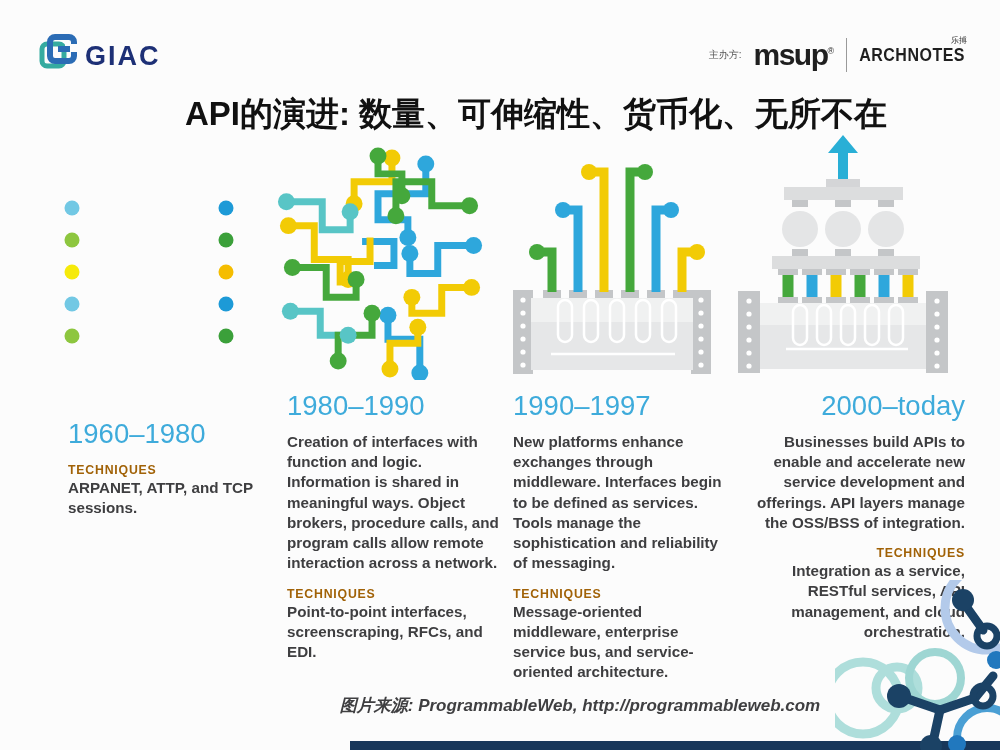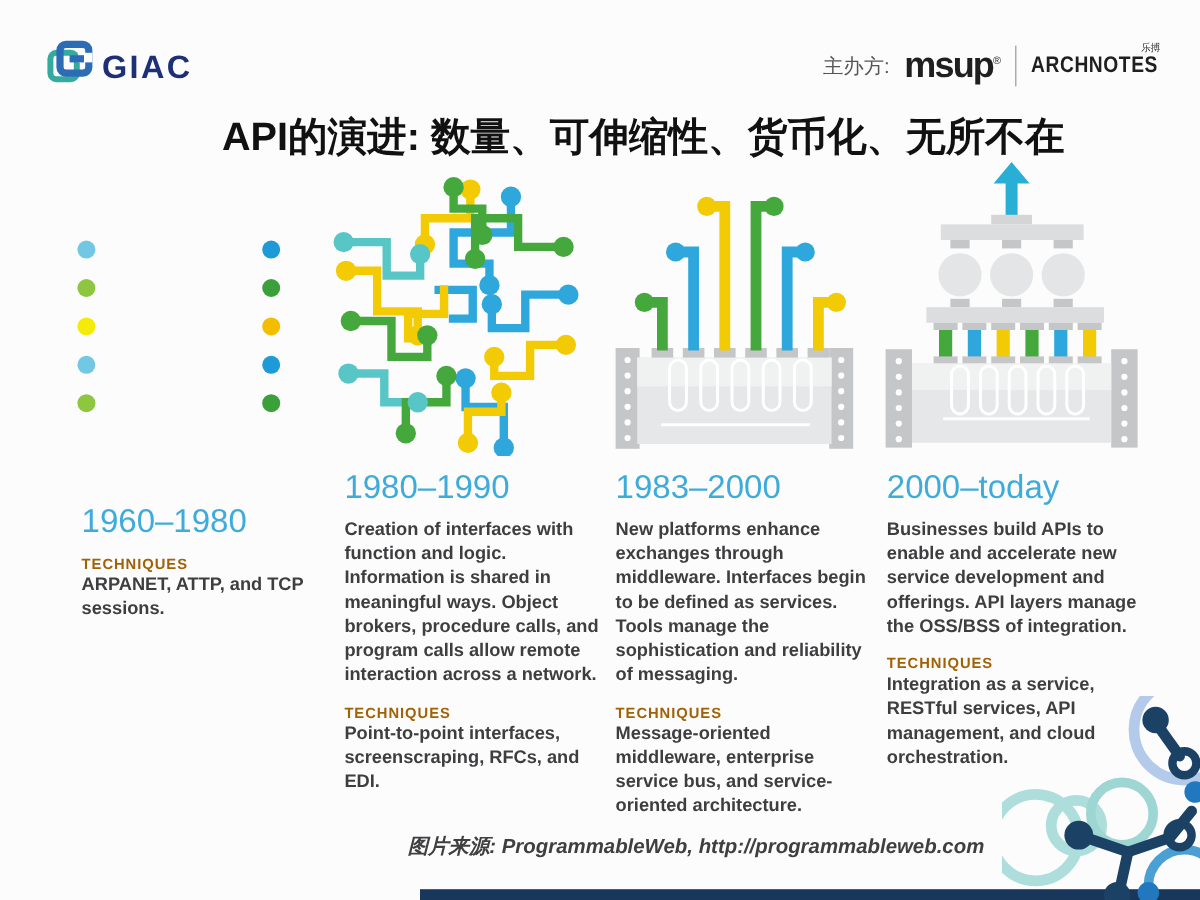--- a/index.html
+++ b/index.html
@@ -4,21 +4,21 @@
 <style>
   html,body{margin:0;padding:0;background:#e8e8e8;}
   #slide{
     position:relative;width:1000px;height:750px;background:#fcfcfc;
     overflow:hidden;font-family:"Liberation Sans","DejaVu Sans",sans-serif;
   }
   
   #logo{position:absolute;left:38px;top:32px;display:flex;align-items:flex-end;gap:7px;}
   #logo .word{font-size:27px;font-weight:800;color:#1d3076;letter-spacing:2px;}
   #host{position:absolute;right:35px;top:38px;display:flex;align-items:center;gap:12px;}
-  #host .lbl{font-size:17px;color:#555;}
+  #host .lbl{font-size:10px;color:#555;}
   #host .msup{font-size:30px;font-weight:800;color:#1f1f1f;letter-spacing:-1.5px;line-height:1;}
   #host .msup sup{font-size:9px;font-weight:400;letter-spacing:0;}
   #host .divider{width:1px;height:34px;background:#9a9a9a;}
   #host .arch{position:relative;font-size:16px;font-weight:700;color:#1f1f1f;
     letter-spacing:.5px;transform:scaleY(1.18);transform-origin:center;}
   #host .arch .super{position:absolute;top:-9px;right:-2px;font-size:8px;font-weight:400;
     letter-spacing:0;transform:scaleY(.9);color:#333;}
   
   #title{position:absolute;top:92px;left:0;width:100%;text-align:center;
     font-size:33px;font-weight:700;color:#111;padding-left:36px;}
@@ -295,27 +295,27 @@
   </div>
 
   <div class="col" style="left:287px;width:214px;">
     <h2>1980–1990</h2>
     <p>Creation of interfaces with function and logic. Information is shared in meaningful ways. Object brokers, procedure calls, and program calls allow remote interaction across a network.</p>
     <div class="tech-lbl">TECHNIQUES</div>
     <p class="tech">Point-to-point interfaces, screenscraping, RFCs, and EDI.</p>
   </div>
 
   <div class="col" style="left:513px;width:214px;">
-    <h2>1983–2000</h2>
+    <h2>1990–1997</h2>
     <p>New platforms enhance exchanges through middleware. Interfaces begin to be defined as services. Tools manage the sophistication and reliability of messaging.</p>
     <div class="tech-lbl">TECHNIQUES</div>
     <p class="tech">Message-oriented middleware, enterprise service bus, and service-oriented architecture.</p>
   </div>
 
-  <div class="col" style="left:739px;width:226px;">
+  <div class="col" style="left:739px;width:226px;text-align:right;">
     <h2>2000–today</h2>
     <p>Businesses build APIs to enable and accelerate new service development and offerings. API layers manage the OSS/BSS of integration.</p>
     <div class="tech-lbl">TECHNIQUES</div>
     <p class="tech">Integration as a service, RESTful services, API management, and cloud orchestration.</p>
   </div>
 
   <div id="source">图片来源: ProgrammableWeb, http://programmableweb.com</div>
   <div id="bottom-bar"></div>
 
   <div id="molecule">

